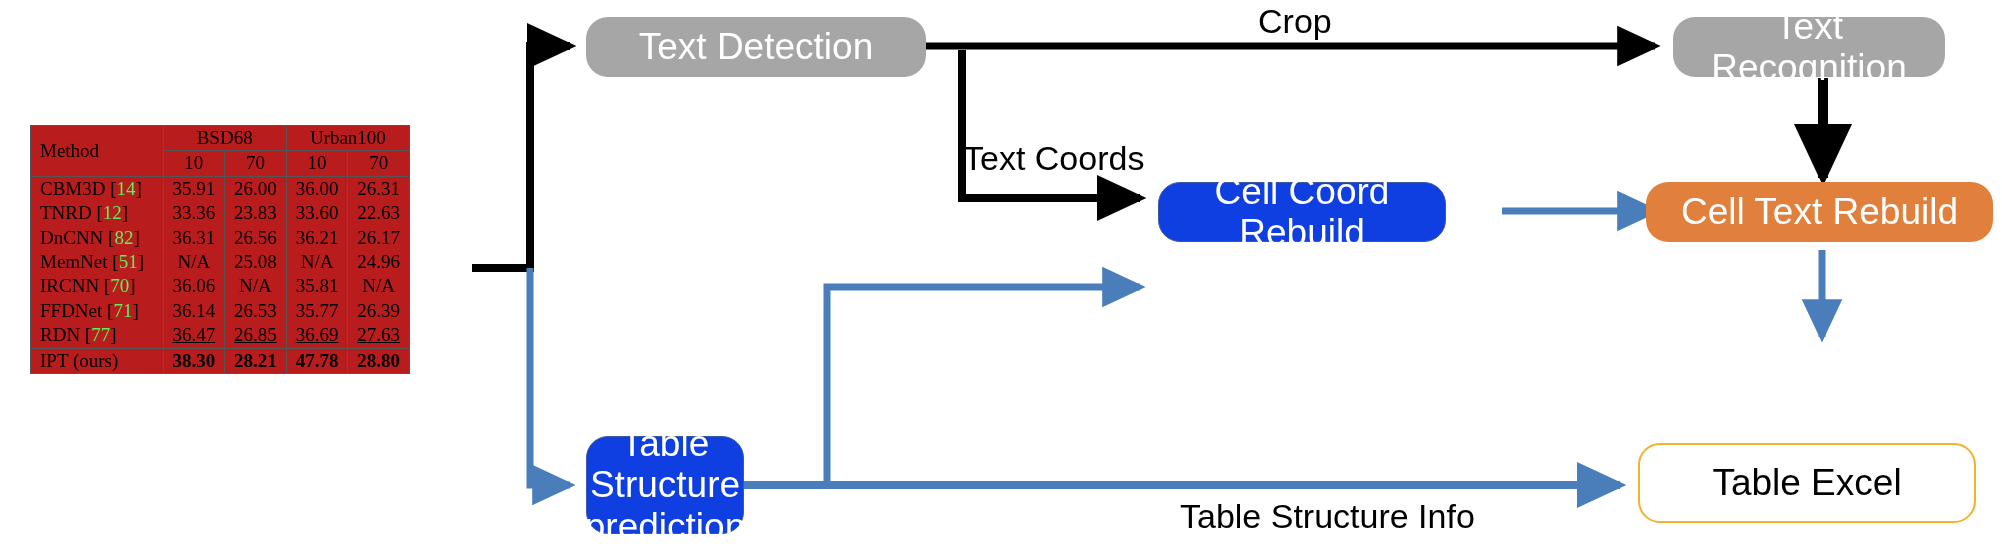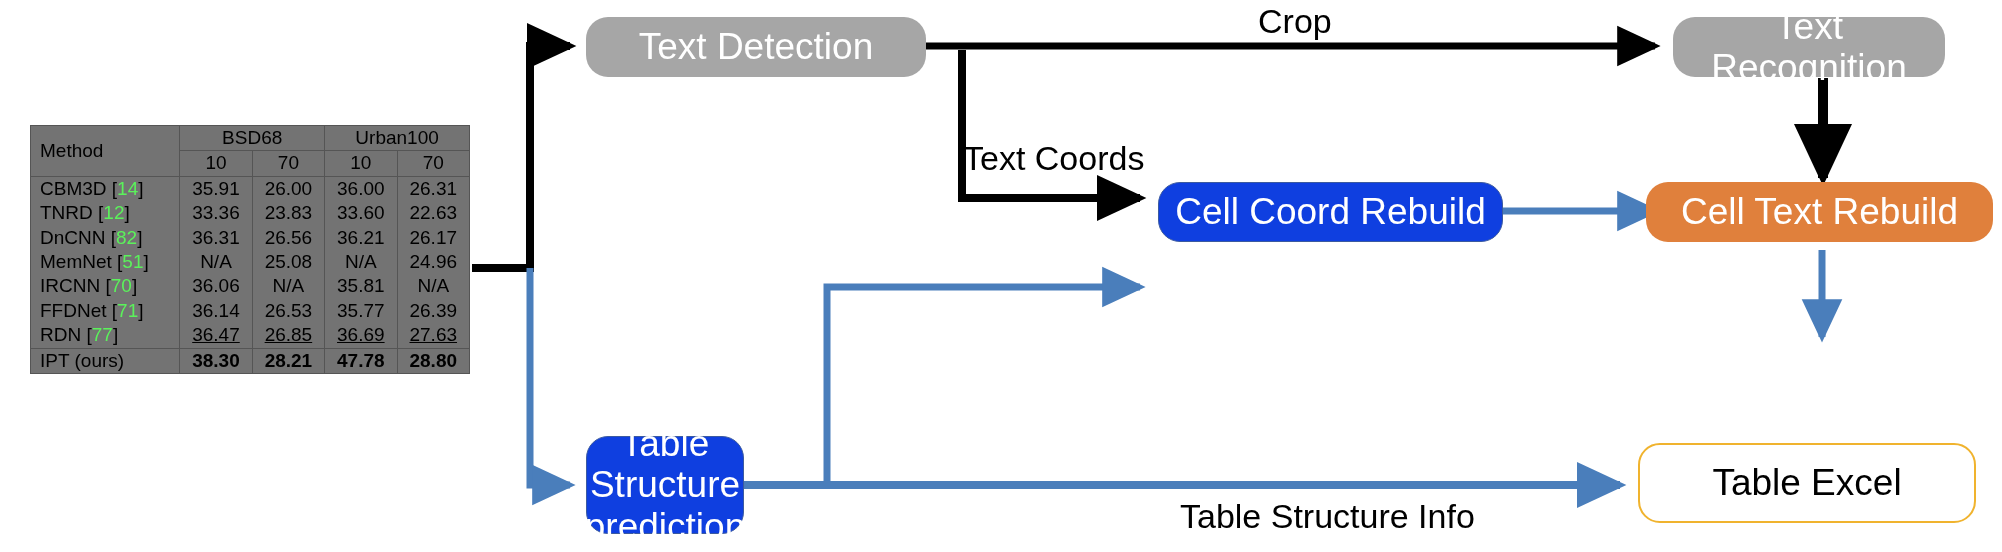--- a/index.html
+++ b/index.html
@@ -20,25 +20,25 @@
 
   
   .tbl-wrap {
     position: absolute;
     left: 30px;
     top: 125px;
     width: 442px;
   }
   table.psnr {
     border-collapse: collapse;
-    font-family: Liberation Sans, sans-serif;
+    font-family: Liberation Serif, serif;
     font-size: 19px;
     color: #000;
-    width: 440px;
-    background: #737373;
+    width: 380px;
+    background: #b91c1c;
   }
   table.psnr td, table.psnr th {
     font-weight: normal;
     text-align: center;
     padding: 1px 6px;
     line-height: 1.18;
     white-space: nowrap;
   }
   table.psnr .outer-top { border-top: 1.6px solid #555; }
   table.psnr .outer-bot { border-bottom: 1.6px solid #555; }
@@ -239,21 +239,21 @@
   </svg>
 
   <div class="node node-gray" style="left:586px; top:17px; width:340px; height:60px;">
     <span>Text Detection</span>
   </div>
 
   <div class="node node-gray" style="left:1673px; top:17px; width:272px; height:60px;justify-content:center;">
     <span>Text Recognition</span>
   </div>
 
-  <div class="node node-blue" style="left:1158px; top:182px; width:345px; height:60px;">
+  <div class="node node-blue" style="left:1158px; top:182px; width:288px; height:60px;">
     <span>Cell Coord Rebuild</span>
   </div>
 
   <div class="node node-orange" style="left:1646px; top:182px; width:347px; height:60px;">
     <span>Cell Text Rebuild</span>
   </div>
 
   <div class="node node-blue" style="left:586px; top:436px; width:158px; height:98px; flex-direction:column;">
     <span>Table Structure</span>
     <span>prediction</span>

